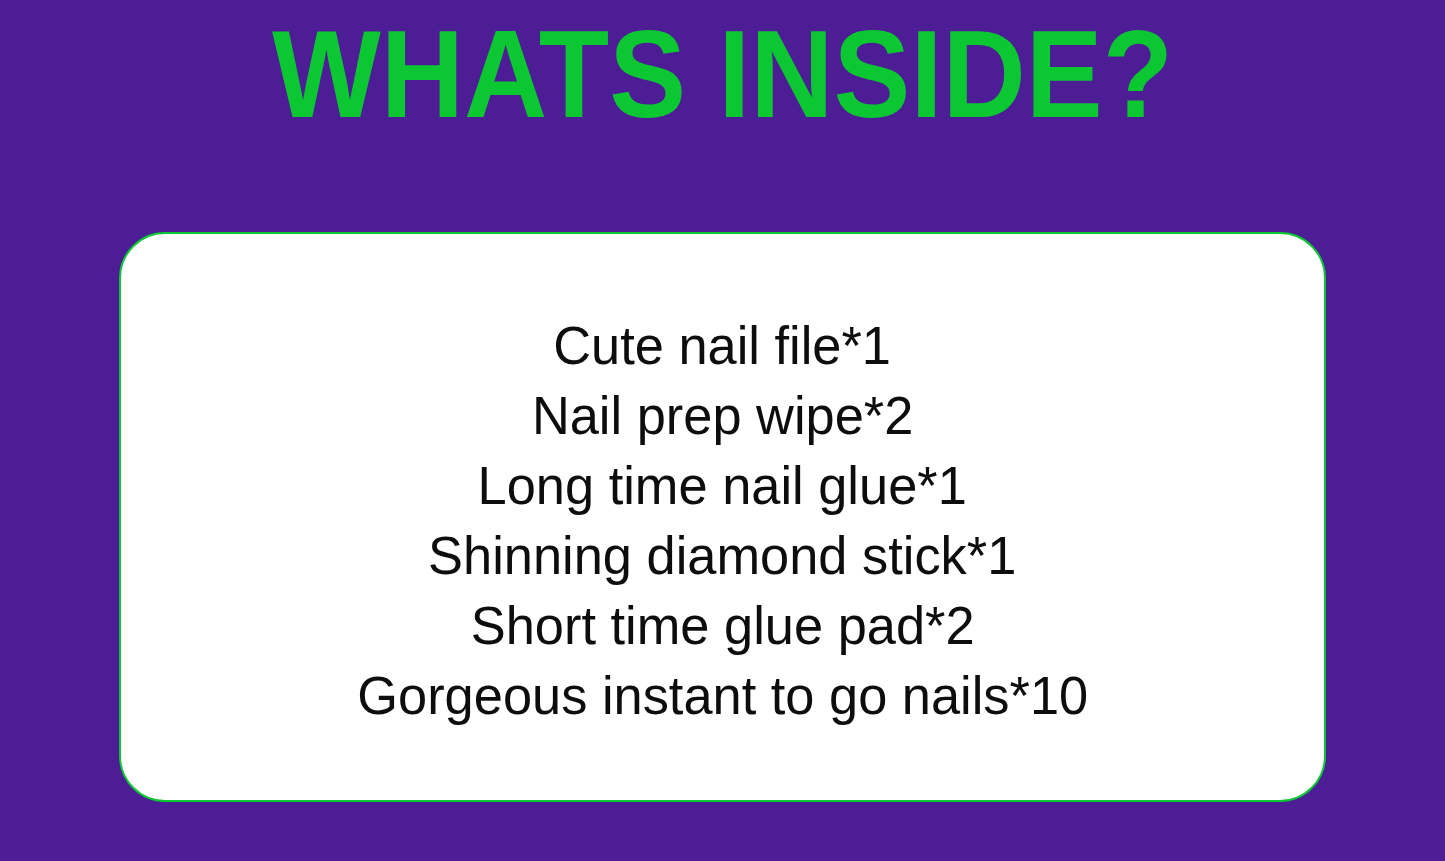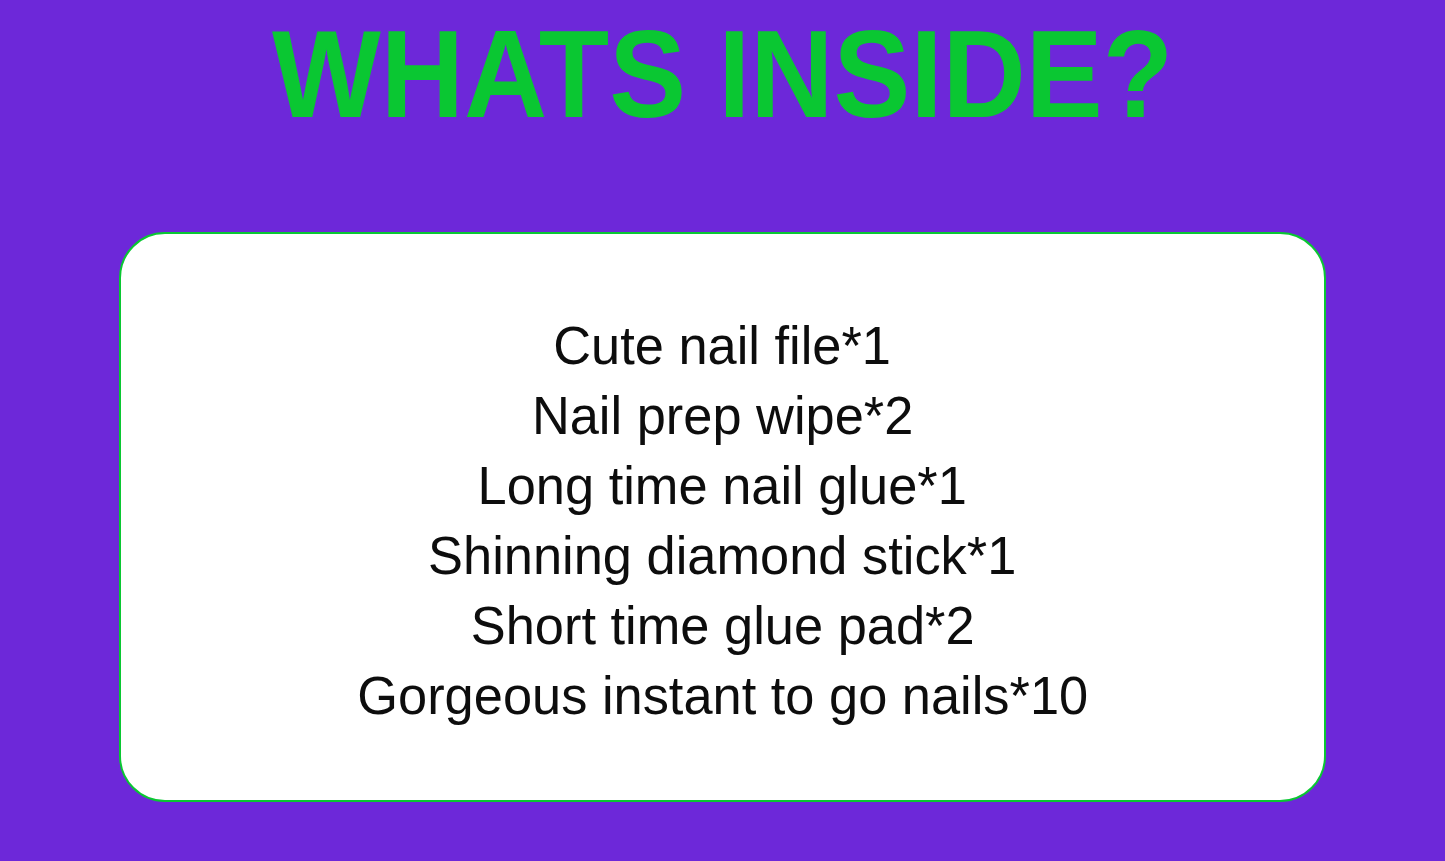--- a/index.html
+++ b/index.html
@@ -12,21 +12,21 @@
     height: 861px;
     background: #ffffff;
     font-family: "Liberation Sans", sans-serif;
     overflow: hidden;
   }
 
   .slide {
     position: relative;
     width: 1445px;
     height: 861px;
-    background: #6d28d9;
+    background: #4c1d95;
   }
 
   
   .title {
     position: absolute;
     left: 0;
     top: 12px;
     width: 1445px;
     text-align: center;
     color: #0ac732;

